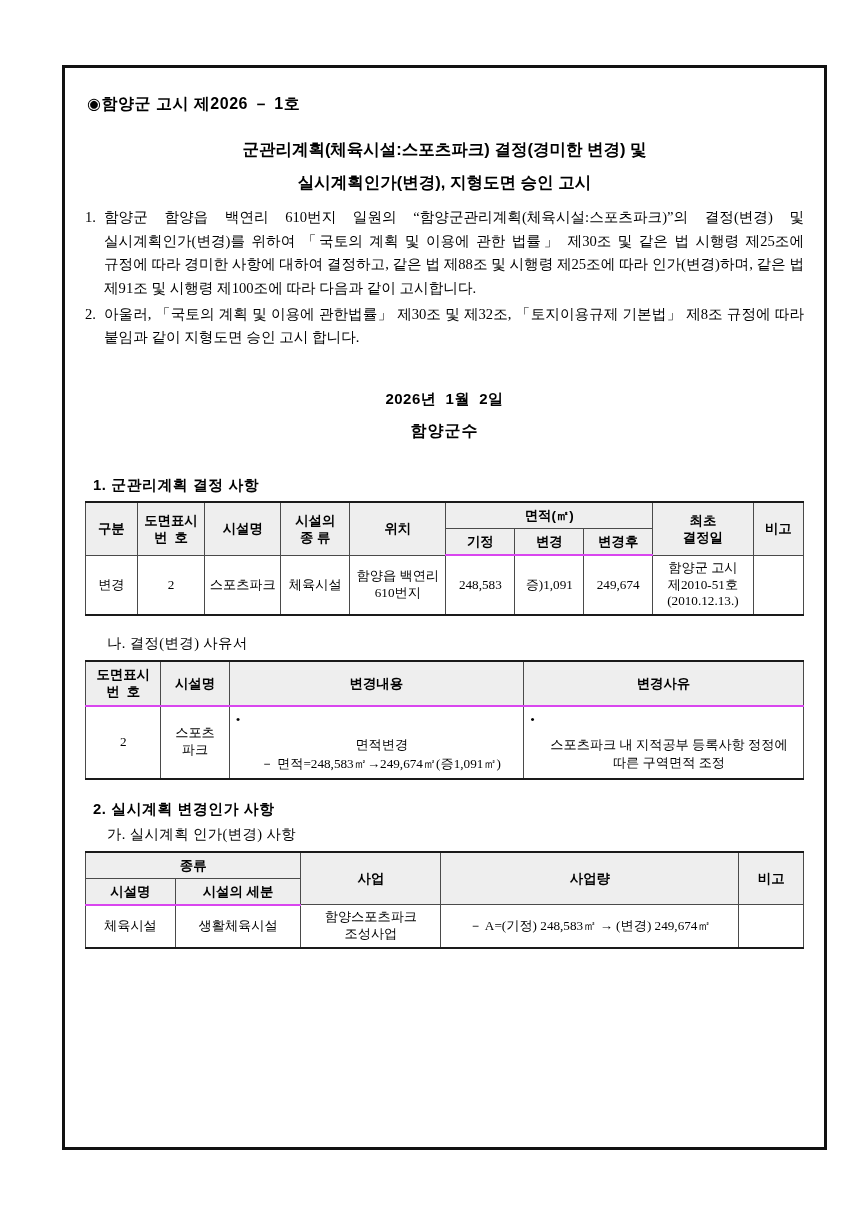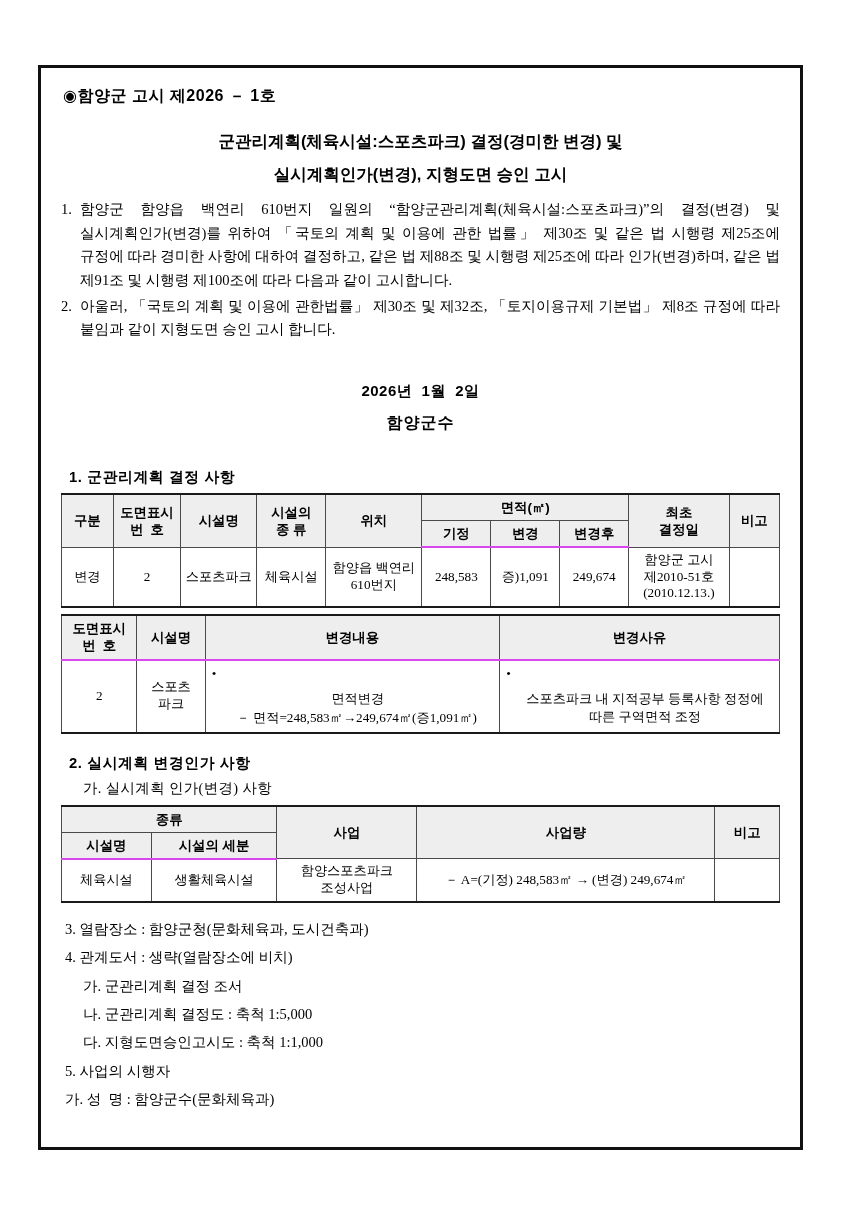--- a/index.html
+++ b/index.html
@@ -10,28 +10,28 @@
   body {
     width: 860px;
     height: 1216px;
     font-family: "Liberation Serif", "DejaVu Serif", serif;
     color: #000000;
     position: relative;
     overflow: hidden;
   }
   .page {
     position: absolute;
-    left: 38px;
+    left: 62px;
     top: 65px;
     width: 765px;
     height: 1085px;
     border: 3px solid #111111;
     box-sizing: border-box;
     background: #fff;
-    padding: 14px 20px 0 20px;
+    padding: 22px 20px 0 20px;
   }
 
   
   .doc-header {
     font-family: "Liberation Sans", "DejaVu Sans", sans-serif;
     font-weight: bold;
     font-size: 16px;
     letter-spacing: 0.5px;
     margin: 4px 0 0 2px;
     white-space: pre;
@@ -232,20 +232,21 @@
         <td>
           <div>함양군 고시</div>
           <div>제2010-51호</div>
           <div>(2010.12.13.)</div>
         </td>
         <td></td>
       </tr>
     </tbody>
   </table>
 
+  <div class="sec-h2 gap-top-2">나. 결정(변경) 사유서</div>
 
   <table class="doc-table">
     <colgroup>
       <col style="width:10.5%">
         <col style="width:9.5%">
         <col style="width:41%">
         <col style="width:39%">
     </colgroup>
     <thead>
       <tr>
@@ -315,23 +316,14 @@
         <td>
           <div>함양스포츠파크</div>
           <div>조성사업</div>
         </td>
         <td class="nowrap">－ A=(기정) 248,583㎡ → (변경) 249,674㎡</td>
         <td></td>
       </tr>
     </tbody>
   </table>
 
-  <div class="tail">
-    <div class="tail-row">3. 열람장소 : 함양군청(문화체육과, 도시건축과)</div>
-    <div class="tail-row">4. 관계도서 : 생략(열람장소에 비치)</div>
-    <div class="tail-sub">가. 군관리계획 결정 조서</div>
-    <div class="tail-sub">나. 군관리계획 결정도 : 축척 1:5,000</div>
-    <div class="tail-sub">다. 지형도면승인고시도 : 축척 1:1,000</div>
-    <div class="tail-row">5. 사업의 시행자</div>
-    <div class="tail-row">가. 성  명 : 함양군수(문화체육과)</div>
-  </div>
 
 </div>
 
 </body></html>

